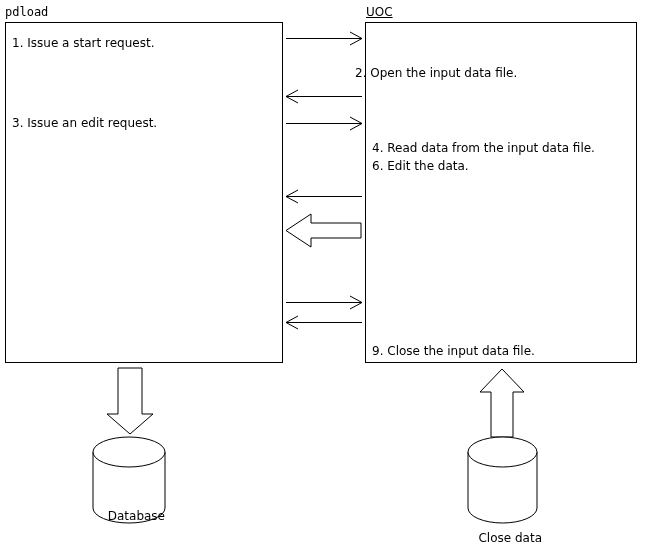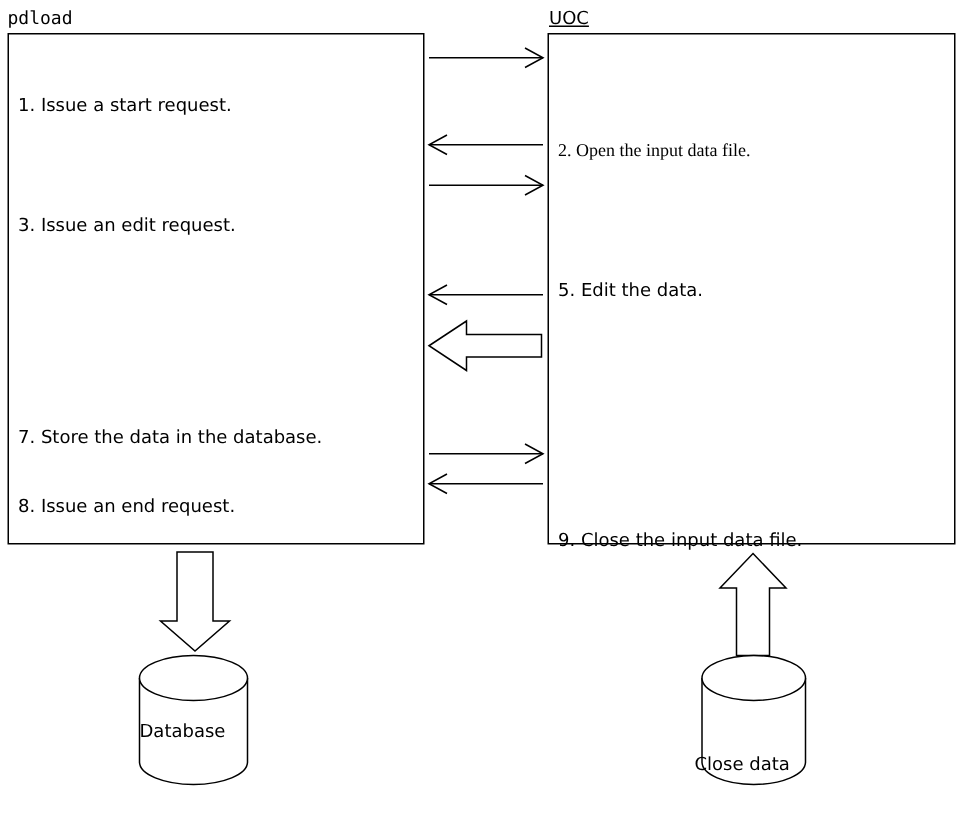--- a/index.html
+++ b/index.html
@@ -38,33 +38,33 @@
   }
   .lane-label.sans {
     font-family: "DejaVu Sans", sans-serif;
   }
   .step {
     position: absolute;
     font-family: "DejaVu Sans", sans-serif;
     font-size: 12px;
     line-height: 14px;
     white-space: pre;
-    margin-top: 27px;
   }
   .mono {
     font-family: "DejaVu Sans Mono", monospace;
     font-size: 12px;
   }
   .store-label {
     position: absolute;
     font-family: "DejaVu Sans", sans-serif;
     font-size: 12px;
     line-height: 15px;
-    text-align: left;
+    text-align: right;
     white-space: pre;
+    margin-top: 29px;
   }
 </style>
 </head>
 <body>
 
 <div id="diagram-root">
 
   <div class="lane-label" style="left:5px; top:5px;">pdload</div>
   <div class="lane-label sans" style="left:366px; top:5px;text-decoration:underline;">UOC</div>
 
@@ -116,26 +116,25 @@
     </g>
 
     <g>
       <path d="M468,452 L468,508 A34.5,15 0 0 0 537,508 L537,452" fill="#ffffff" stroke="#000000" stroke-width="1"></path>
       <ellipse cx="502.5" cy="452" rx="34.5" ry="15" fill="#ffffff" stroke="#000000" stroke-width="1"></ellipse>
     </g>
   </svg>
 
   <div class="step" style="left:12px; top:36px;">1. Issue a start request.</div>
   <div class="step" style="left:12px; top:116px;text-align:center;">3. Issue an edit request.</div>
-  <div class="step" style="left:12px; top:257px;">7. Store the data in the database.</div>
-  <div class="step" style="left:12px; top:303px;">8. Issue an end request.</div>
 
-  <div class="step" style="left:372px; top:66px;font-family:Liberation Serif, serif;">2. Open the input data file.</div>
-  <div class="step" style="left:372px; top:159px;">5. Edit the data.</div>
-  <div class="step" style="left:372px; top:326px;text-align:center;">9. Close the input data file.</div>
+  <div class="step" style="left:355px; top:66px;">2. Open the input data file.</div>
+  <div class="step" style="left:372px; top:141px;">4. Read data from the input data file.</div>
+  <div class="step" style="left:372px; top:159px;">6. Edit the data.</div>
+  <div class="step" style="left:372px; top:344px;text-align:center;">9. Close the input data file.</div>
 
   <div class="store-label" style="left:93px; top:480px; width:72px;">Database</div>
   <div class="store-label" style="left:463px; top:472px; width:79px;">
     <div>Close data</div>
     
   </div>
 
 </div>
 
 </body></html>

